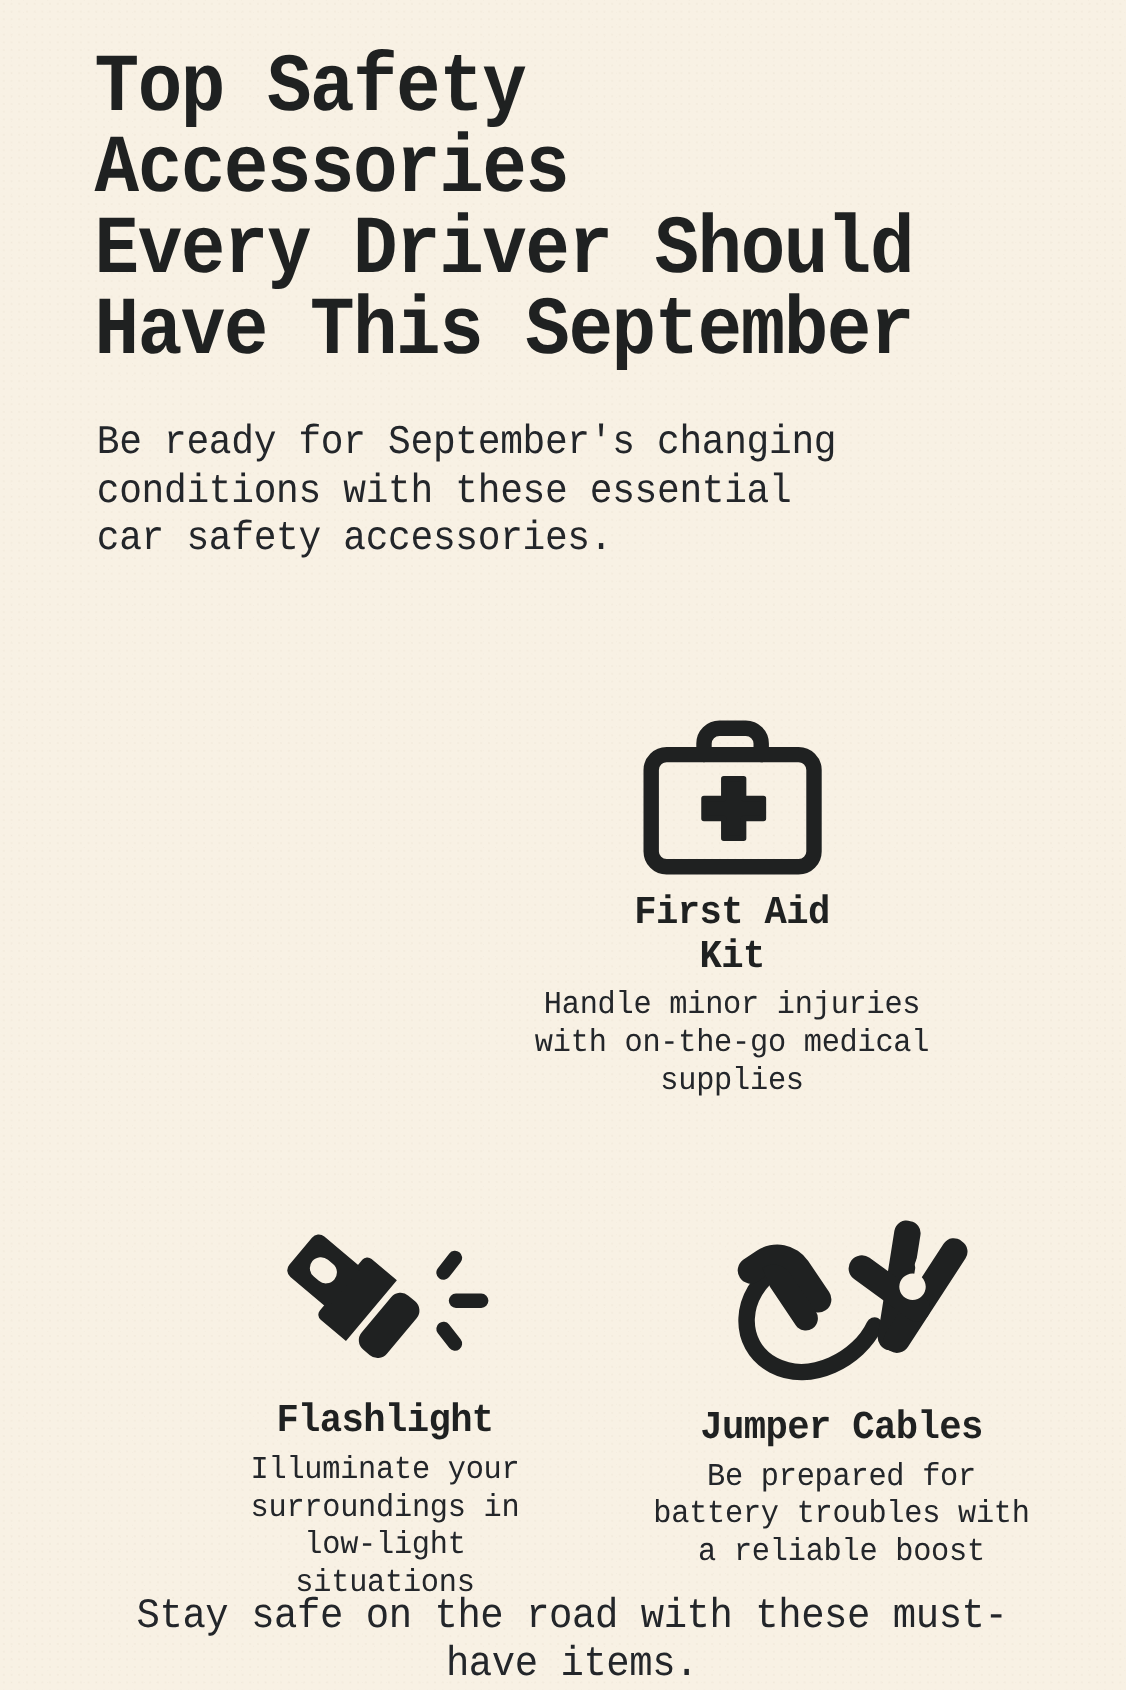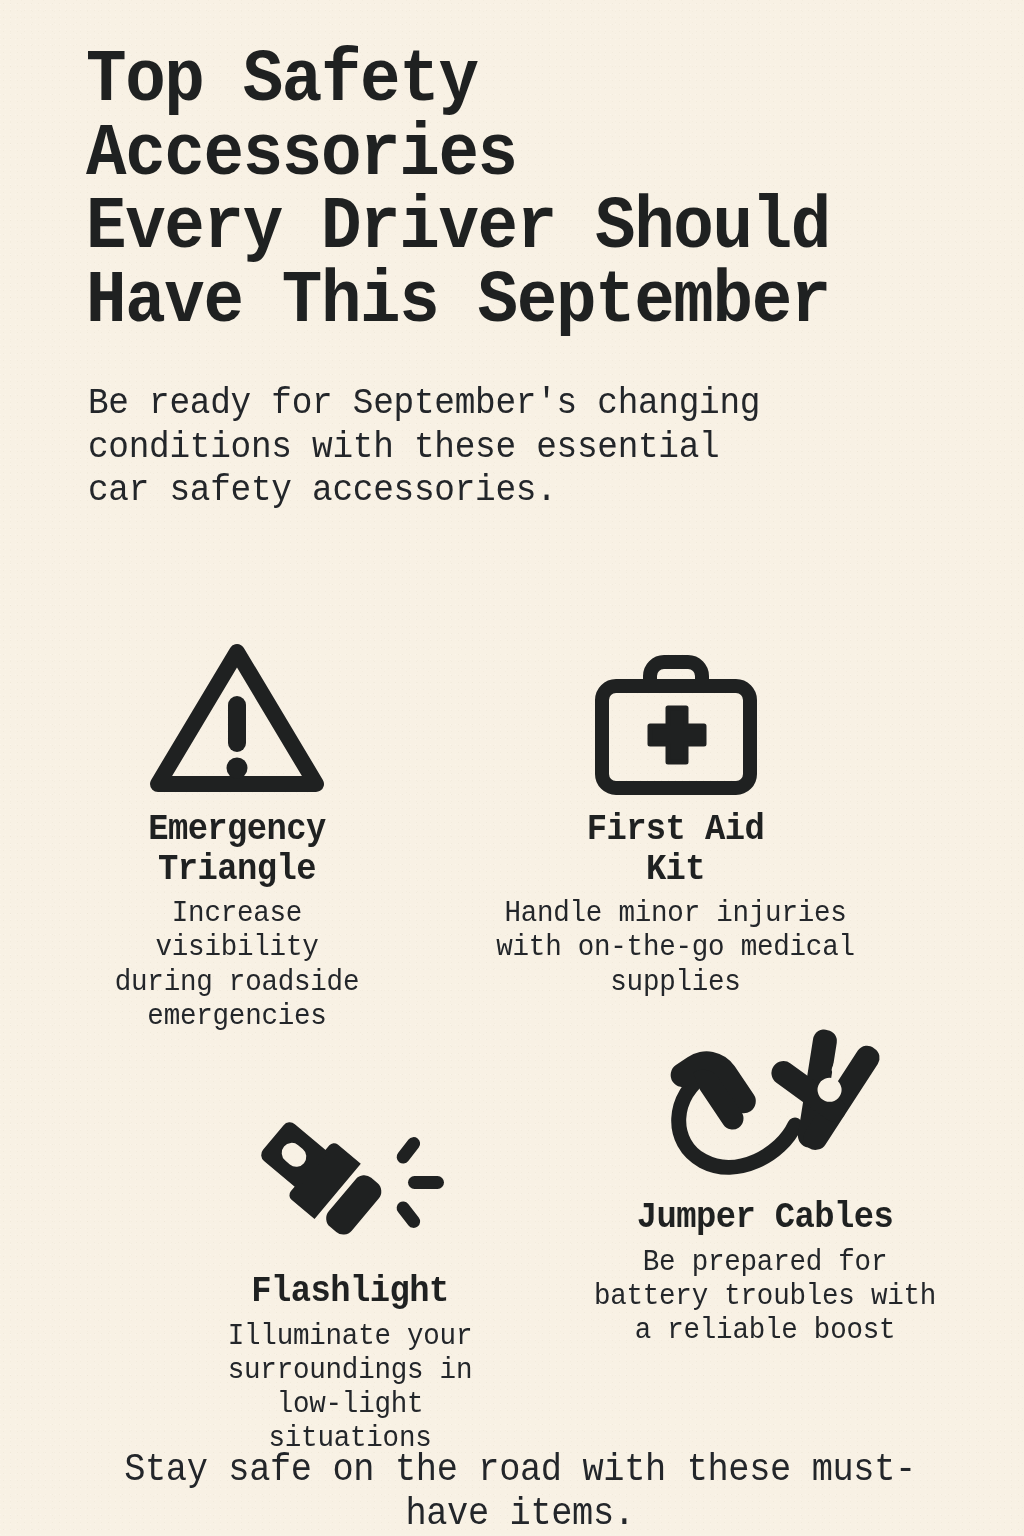--- a/index.html
+++ b/index.html
@@ -93,23 +93,23 @@
     line-height: 1.18;
     letter-spacing: -0.25px;
     color: #23262a;
     margin-top: 8px;
     white-space: pre-line;
     transform: scaleX(0.95);
   }
 
   
   #card-triangle { left: 77px;  top: 628px; width: 320px; }
-  #card-firstaid { left: 483px; top: 628px; width: 385px; }
+  #card-firstaid { left: 473px; top: 628px; width: 385px; }
   #card-flashlight { left: 190px; top: 1100px; width: 320px; }
-  #card-jumper    { left: 580px; top: 1016px; width: 370px; }
+  #card-jumper    { left: 580px; top: 1096px; width: 370px; }
 
   
   .footer {
     position: absolute;
     left: 60px;
     top: 1448px;
     width: 920px;
     font-size: 38px;
     line-height: 1.15;
     letter-spacing: -0.4px;
@@ -127,36 +127,20 @@
 <div id="page">
 
   <div class="headline">Top Safety Accessories
 Every Driver Should
 Have This September</div>
 
   <div class="subhead">Be ready for September's changing
 conditions with these essential
 car safety accessories.</div>
 
-  <div class="card" id="card-triangle">
-    <div class="icon-wrap" style="height:170px;">
-      <span>
-        <svg width="178" height="160" viewBox="0 0 178 160" fill="none">
-          <path d="M89 14 L168 146 H10 Z" stroke="#1f2121" stroke-width="16" stroke-linejoin="round" stroke-linecap="round" fill="none"></path>
-          <rect x="80" y="58" width="18" height="56" rx="9" fill="#1f2121"></rect>
-          <circle cx="89" cy="130" r="10.5" fill="#1f2121"></circle>
-        </svg>
-      </span>
-    </div>
-    <div class="card-title">Emergency
-Triangle</div>
-    <div class="card-desc">Increase visibility
-during roadside
-emergencies</div>
-  </div>
 
   <div class="card" id="card-firstaid">
     <div class="icon-wrap" style="height:170px;">
       <span>
         <svg width="172" height="150" viewBox="0 0 172 150" fill="none">
           <path d="M60 38 V28 a14 14 0 0 1 14 -14 h24 a14 14 0 0 1 14 14 v10" stroke="#1f2121" stroke-width="14" stroke-linecap="round" fill="none"></path>
           <rect x="12" y="38" width="148" height="102" rx="14" stroke="#1f2121" stroke-width="14" fill="none"></rect>
           <path d="M78 60 h18 v18 h18 v18 h-18 v18 h-18 v-18 h-18 v-18 h18 z" fill="#1f2121" stroke="#1f2121" stroke-width="5" stroke-linejoin="round"></path>
         </svg>
       </span>

